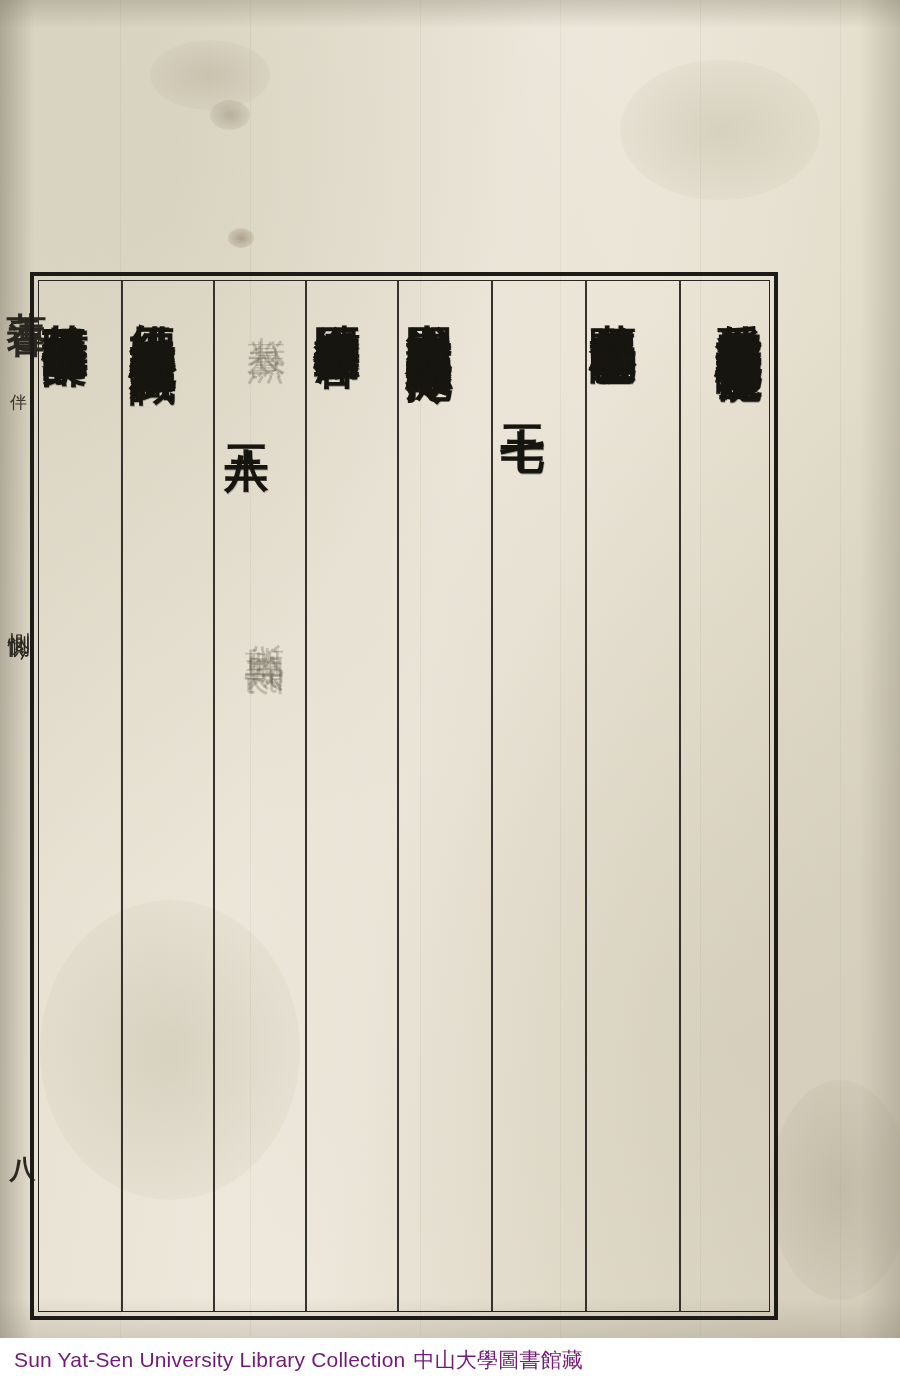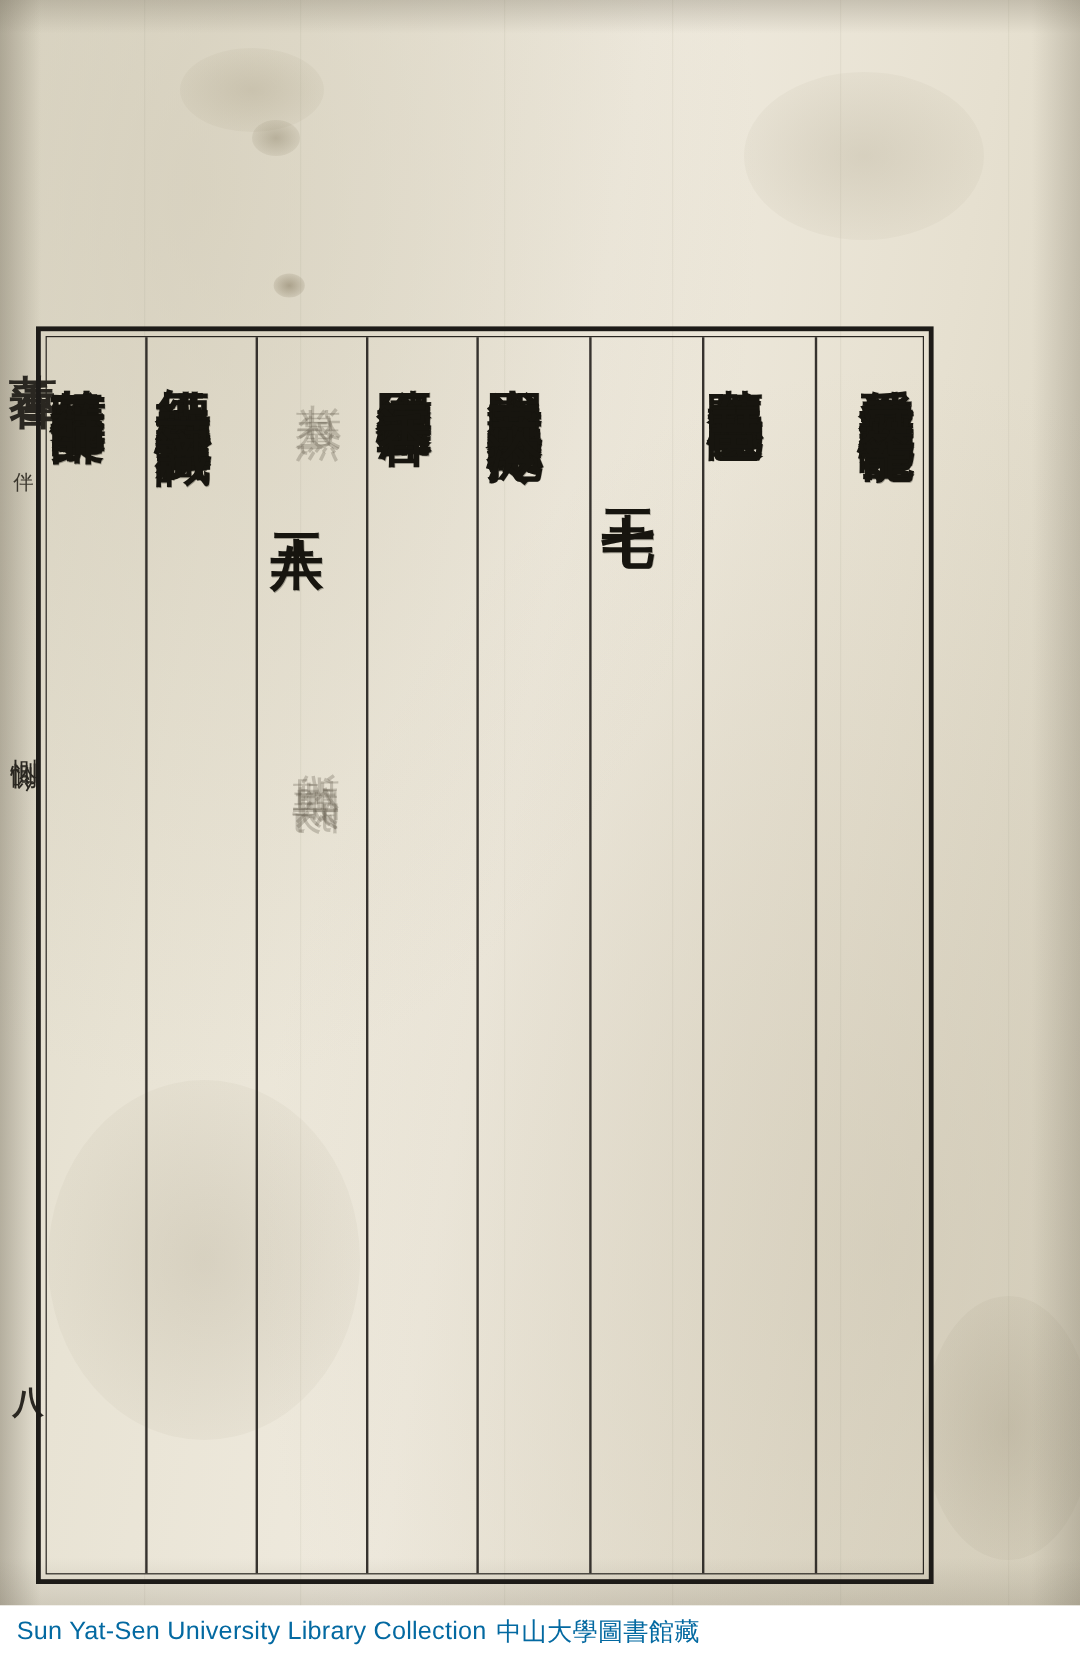--- a/index.html
+++ b/index.html
@@ -156,21 +156,21 @@
   }
 
   
   #credit {
     position: absolute;
     left: 0;
     top: 1338px;
     width: 900px;
     height: 44px;
     background: #ffffff;
-    color: #0369a1;
+    color: #701a75;
     font-family: "Liberation Sans", sans-serif;
     font-size: 21px;
     display: flex;
     align-items: center;
     padding-left: 14px;
     box-sizing: border-box;
     letter-spacing: 0.2px;
   }
   #credit .cn { margin-left: 8px; font-family: "DejaVu Sans", sans-serif; }
 </style>

